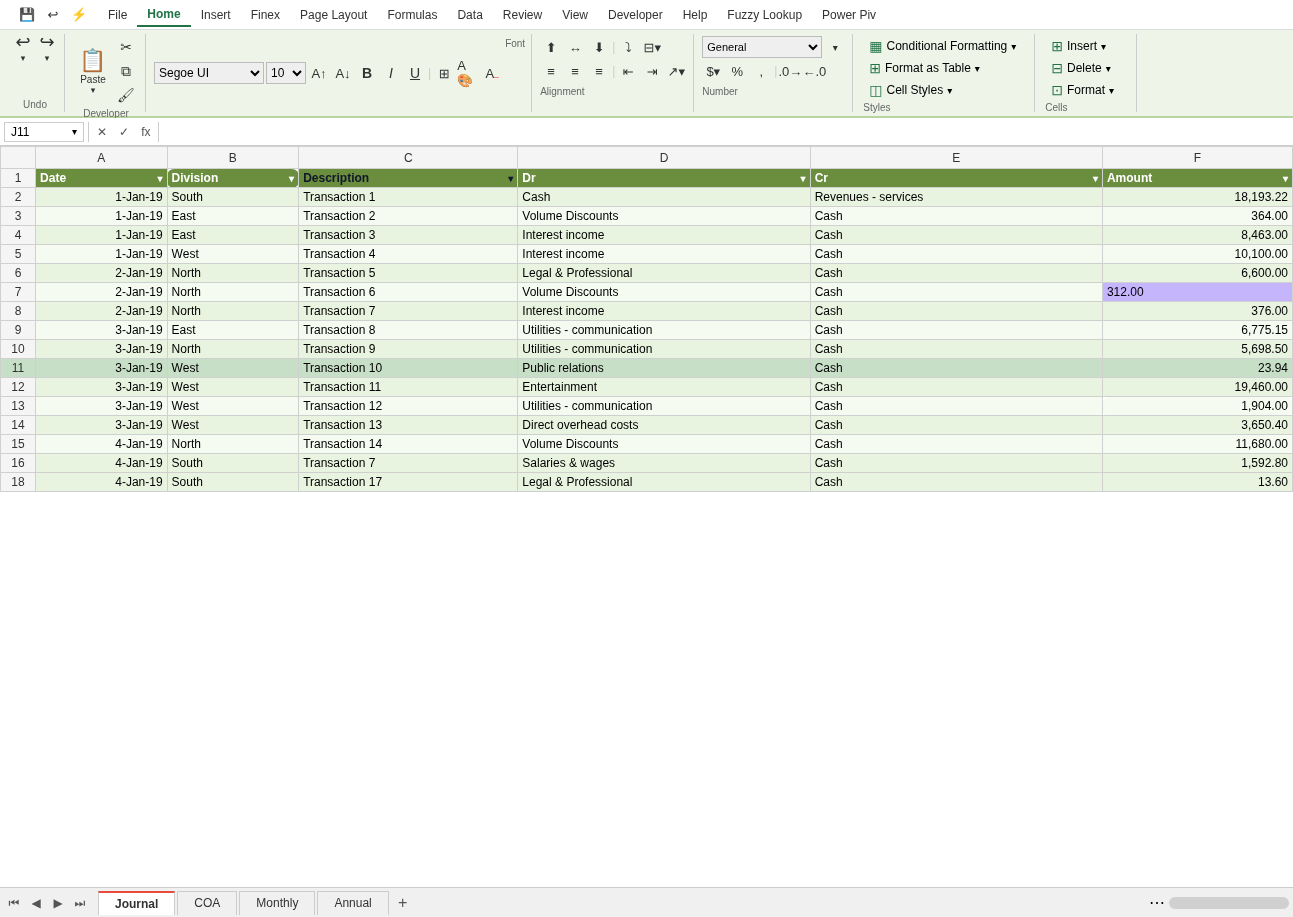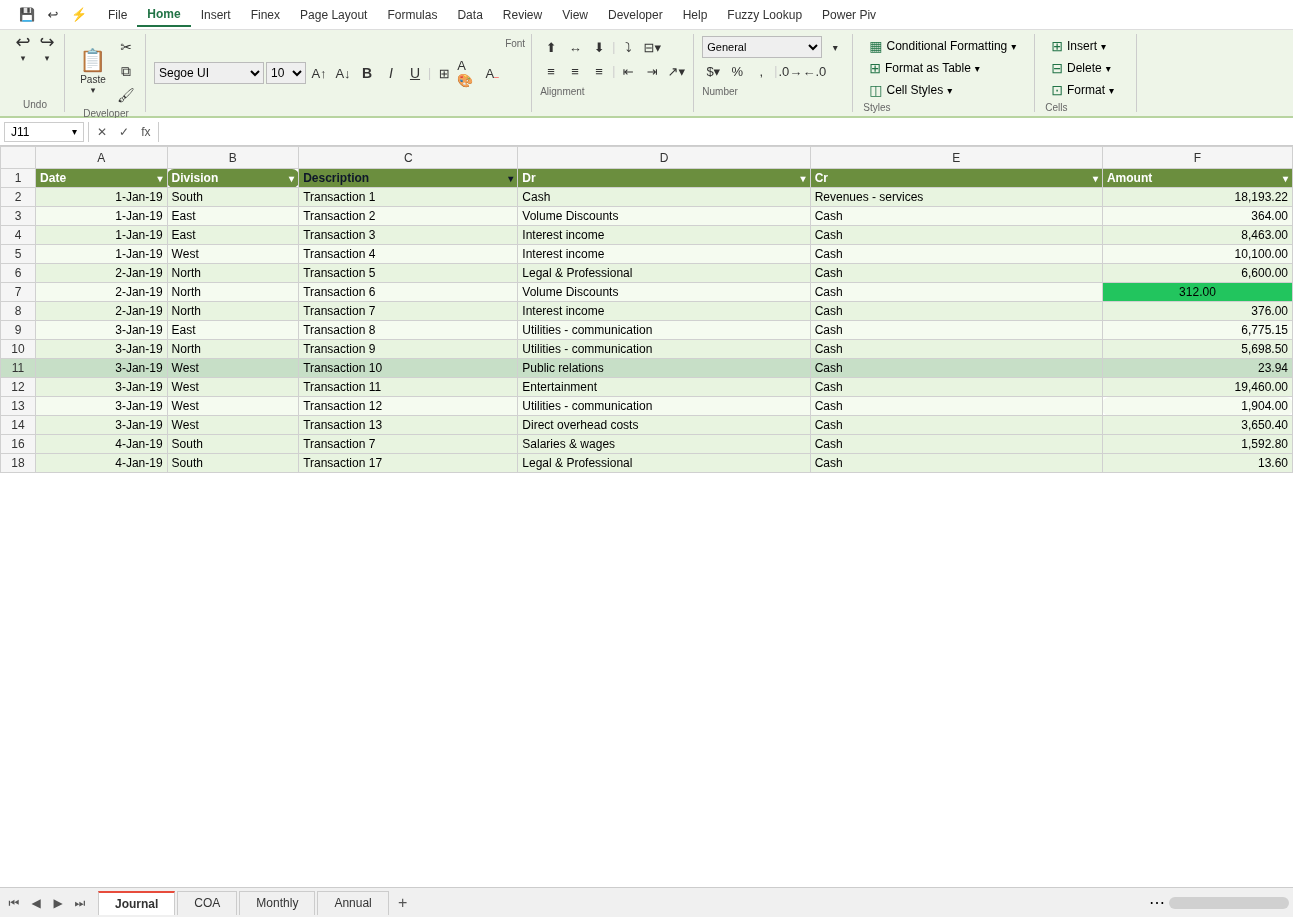--- a/index.html
+++ b/index.html
@@ -331,21 +331,21 @@
     <td style="background:#e8f4e0;">Cash</td>
     <td style="background:#e8f4e0; text-align:right;">6,600.00</td>
   </tr>
             <tr>
     <td class="row-num " style="background:#f5f5f5;">7</td>
     <td style="background:#f5fbf0; text-align:right;">2-Jan-19</td>
     <td style="background:#f5fbf0;">North</td>
     <td style="background:#f5fbf0;">Transaction 6</td>
     <td style="background:#f5fbf0;">Volume Discounts</td>
     <td style="background:#f5fbf0;">Cash</td>
-    <td style="background:#22c55e; text-align:center;">312.00</td>
+    <td style="background:#c4b5fd; text-align:left;">312.00</td>
   </tr>
             <tr>
     <td class="row-num " style="background:#f5f5f5;">8</td>
     <td style="background:#e8f4e0; text-align:right;">2-Jan-19</td>
     <td style="background:#e8f4e0;">North</td>
     <td style="background:#e8f4e0;">Transaction 7</td>
     <td style="background:#e8f4e0;">Interest income</td>
     <td style="background:#e8f4e0;">Cash</td>
     <td style="background:#e8f4e0; text-align:right;">376.00</td>
   </tr>
@@ -397,20 +397,29 @@
             <tr>
     <td class="row-num " style="background:#f5f5f5;">14</td>
     <td style="background:#e8f4e0; text-align:right;">3-Jan-19</td>
     <td style="background:#e8f4e0;">West</td>
     <td style="background:#e8f4e0;">Transaction 13</td>
     <td style="background:#e8f4e0;">Direct overhead costs</td>
     <td style="background:#e8f4e0;">Cash</td>
     <td style="background:#e8f4e0; text-align:right;">3,650.40</td>
   </tr>
             <tr>
+    <td class="row-num " style="background:#f5f5f5;">15</td>
+    <td style="background:#f5fbf0; text-align:right;">4-Jan-19</td>
+    <td style="background:#f5fbf0;">North</td>
+    <td style="background:#f5fbf0;">Transaction 14</td>
+    <td style="background:#f5fbf0;">Volume Discounts</td>
+    <td style="background:#f5fbf0;">Cash</td>
+    <td style="background:#f5fbf0; text-align:right;">11,680.00</td>
+  </tr>
+            <tr>
     <td class="row-num " style="background:#f5f5f5;">16</td>
     <td style="background:#e8f4e0; text-align:right;">4-Jan-19</td>
     <td style="background:#e8f4e0;">South</td>
     <td style="background:#e8f4e0;">Transaction 7</td>
     <td style="background:#e8f4e0;">Salaries &amp; wages</td>
     <td style="background:#e8f4e0;">Cash</td>
     <td style="background:#e8f4e0; text-align:right;">1,592.80</td>
   </tr>
             <tr>
     <td class="row-num " style="background:#f5f5f5;">18</td>

